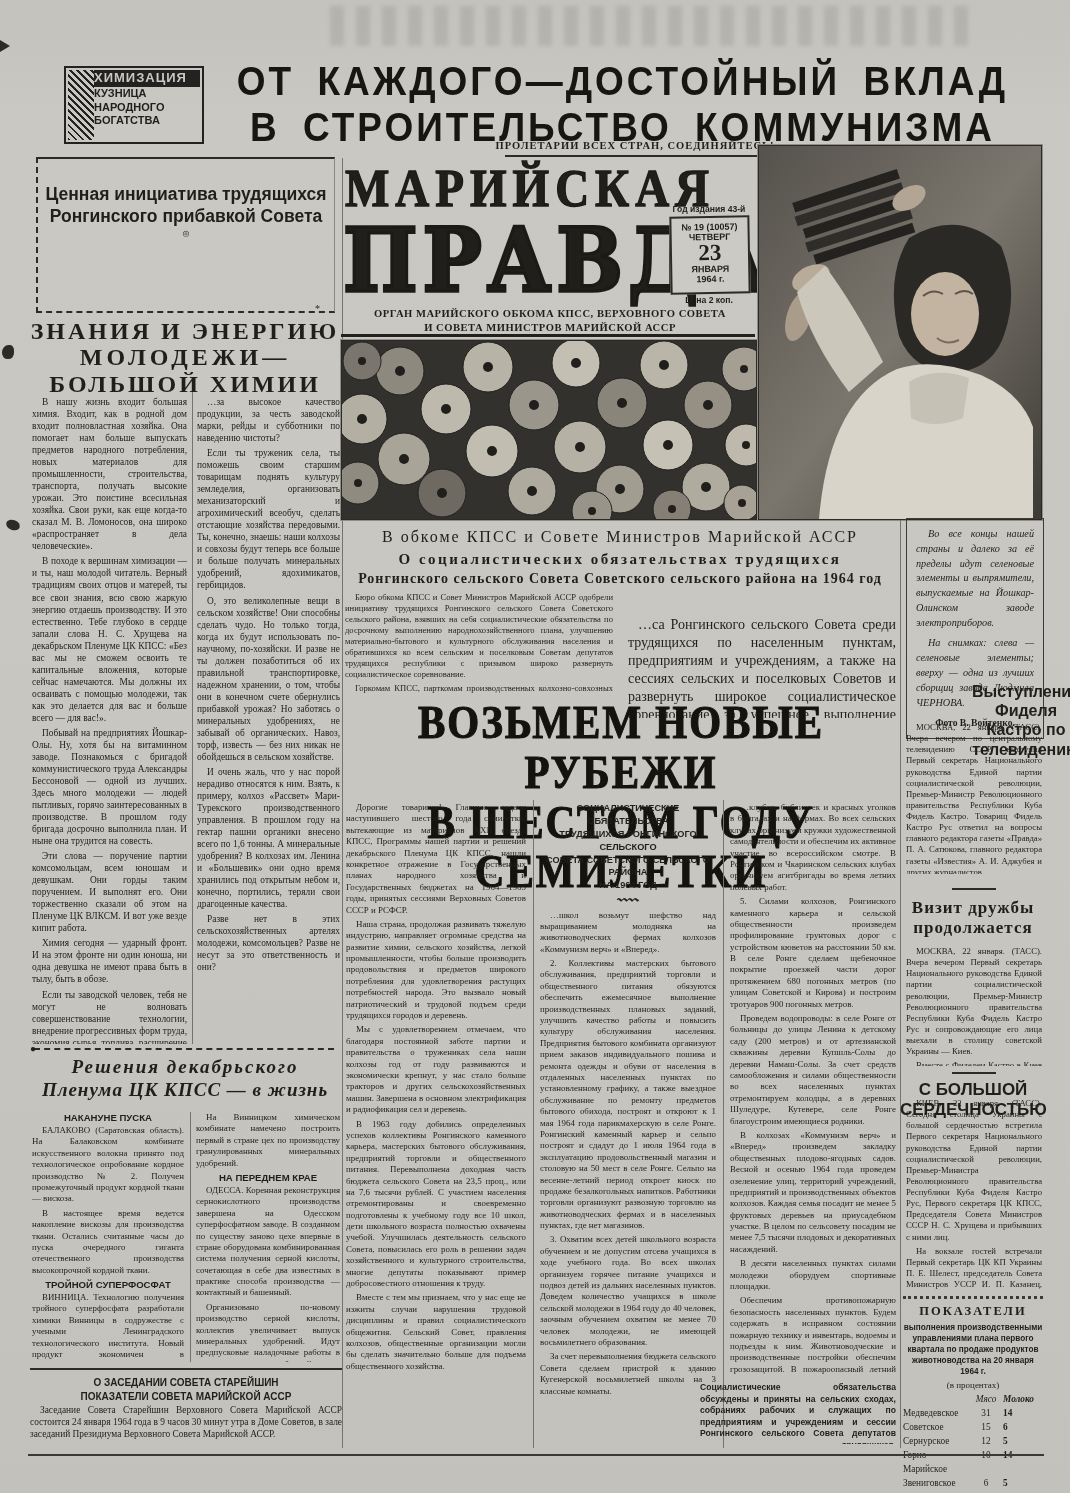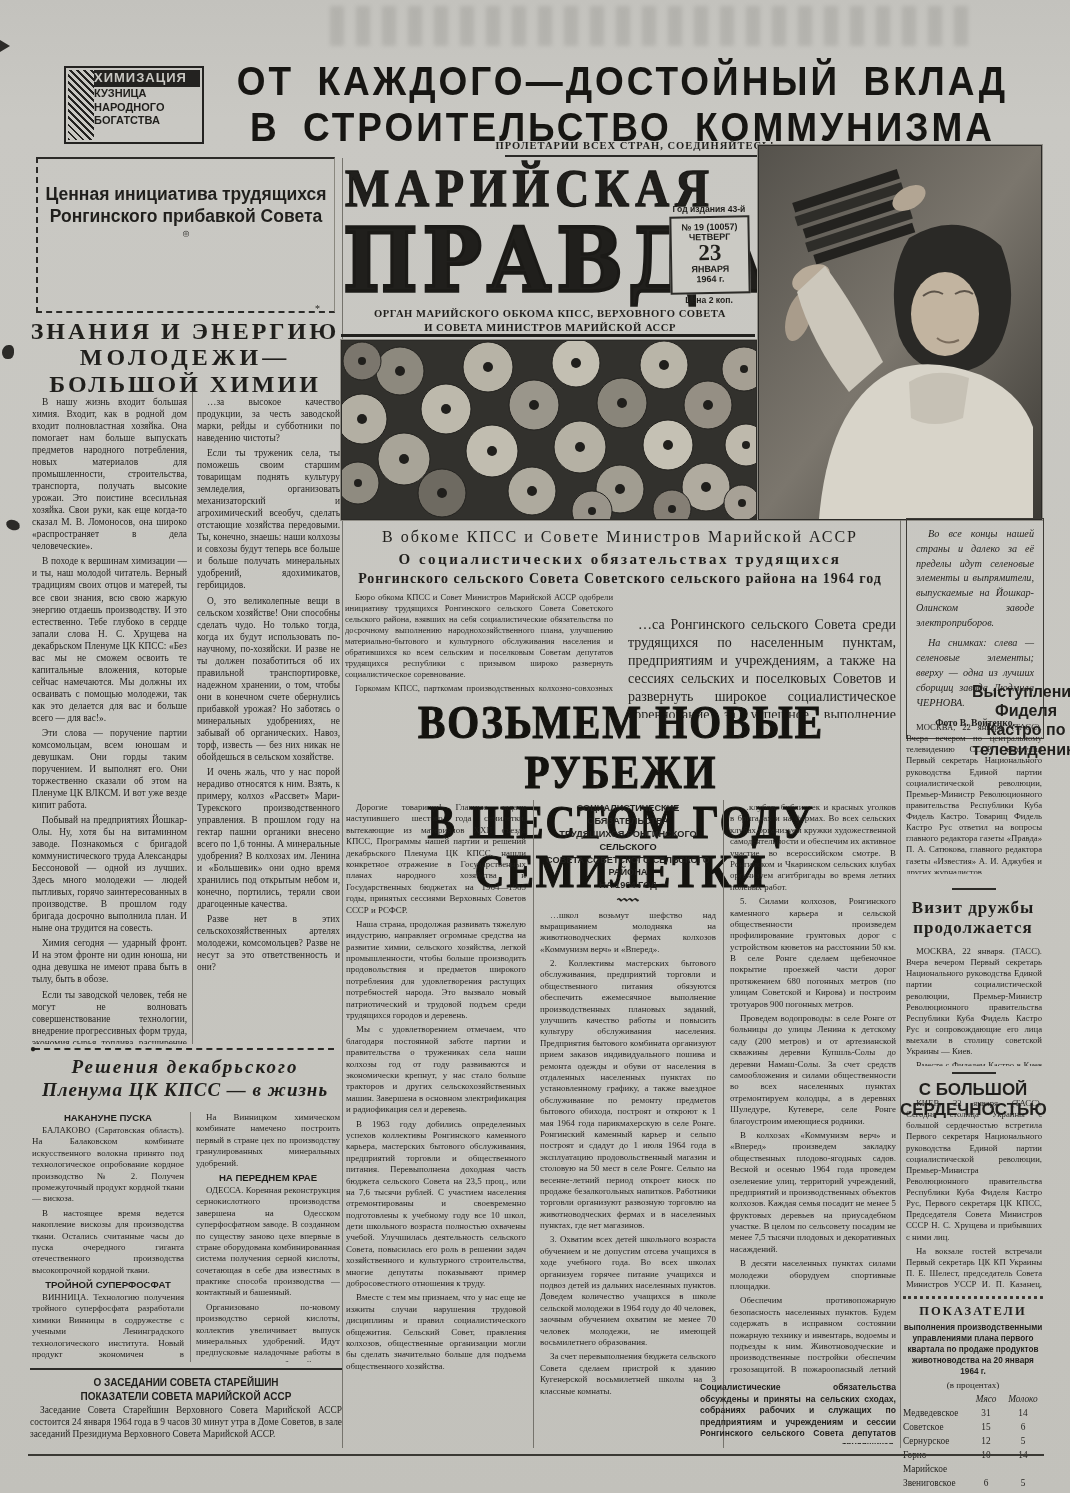--- a/index.html
+++ b/index.html
@@ -15,21 +15,21 @@
   .vline{position:absolute;width:1px;background:#75736c;}
   .hline{position:absolute;height:1px;background:#55534d;}
   .smudge{position:absolute;opacity:.18;background:repeating-linear-gradient(90deg,#6b6a65 0 14px,transparent 14px 26px);filter:blur(2px);}
   .photo{position:absolute;border:1px solid #2b2a27;box-shadow:0 0 0 1px #8f8d86;}
   .captionbox{border:1px solid #3c3a35;padding:8px 9px;font-style:italic;font-size:10.2px;line-height:1.45;text-align:justify;}
   .captionbox p{margin:0 0 6px;text-indent:12px;}
   .dotrule{position:absolute;border-top:3px dotted #3c3a35;}
   .pokrow{display:flex;font-size:9.3px;line-height:1.5;}
   .pokrow .n{flex:1;}
   .pokrow .v1{width:34px;text-align:center;}
-  .pokrow .v2{width:40px;text-align:center;}
+  .pokrow .v2{width:40px;text-align:left;font-weight:bold;}
   .stretchY{display:inline-block;transform:scaleY(1.12);transform-origin:center top;}
 </style>
 </head>
 <body>
 <div class="page">
 
 <div class="smudge" style="left:330px;top:6px;width:650px;height:40px;"></div>
 
 <div class="abs" style="left:64px;top:66px;width:132px;height:70px;border:2px solid #232220;padding:2px;">
   <div style="display:flex;height:100%;">
@@ -62,22 +62,22 @@
 
 <div class="abs serifhead" style="left:30px;top:318px;width:310px;text-align:center;line-height:1.1;">
   <div style="font-size:24px;letter-spacing:3px;">ЗНАНИЯ И ЭНЕРГИЮ</div>
   <div style="font-size:24px;letter-spacing:4px;">МОЛОДЕЖИ—</div>
   <div style="font-size:24px;letter-spacing:3px;">БОЛЬШОЙ ХИМИИ</div>
 </div>
 
 <div class="abs col j" style="left:32px;top:396px;width:155px;height:648px;font-size:9.4px;">
   <p>В нашу жизнь входит большая химия. Входит, как в родной дом входит полновластная хозяйка. Она помогает нам больше выпускать предметов народного потребления, новых материалов для промышленности, строительства, транспорта, получать высокие урожаи. Это поистине всесильная хозяйка. Свои руки, как еще когда-то сказал М. В. Ломоносов, она широко «распространяет в дела человеческие».</p>
   <p>В походе к вершинам химизации — и ты, наш молодой читатель. Верный традициям своих отцов и матерей, ты все свои знания, всю свою жаркую энергию отдаешь производству. И это естественно. Тебе глубоко в сердце запали слова Н. С. Хрущева на декабрьском Пленуме ЦК КПСС: «Без вас мы не сможем освоить те капитальные вложения, которые сейчас намечаются. Мы должны их осваивать с помощью молодежи, так как это делается для вас и больше всего — для вас!».</p>
+  <p>Побывай на предприятиях Йошкар-Олы. Ну, хотя бы на витаминном заводе. Познакомься с бригадой коммунистического труда Александры Бессоновой — одной из лучших. Здесь много молодежи — людей пытливых, горячо заинтересованных в производстве. В прошлом году бригада досрочно выполнила план. И ныне она трудится на совесть.</p>
   <p>Эти слова — поручение партии комсомольцам, всем юношам и девушкам. Они горды таким поручением. И выполнят его. Они торжественно сказали об этом на Пленуме ЦК ВЛКСМ. И вот уже везде кипит работа.</p>
-  <p>Побывай на предприятиях Йошкар-Олы. Ну, хотя бы на витаминном заводе. Познакомься с бригадой коммунистического труда Александры Бессоновой — одной из лучших. Здесь много молодежи — людей пытливых, горячо заинтересованных в производстве. В прошлом году бригада досрочно выполнила план. И ныне она трудится на совесть.</p>
   <p>Химия сегодня — ударный фронт. И на этом фронте ни один юноша, ни одна девушка не имеют права быть в тылу, быть в обозе.</p>
   <p>Если ты заводской человек, тебя не могут не волновать совершенствование технологии, внедрение прогрессивных форм труда, экономия сырья, топлива, расширение ассортимента, улучшение качества выпускаемой продукции.</p>
 </div>
 <div class="vline" style="left:192px;top:392px;height:652px;"></div>
 <div class="abs col j" style="left:197px;top:396px;width:143px;height:648px;font-size:9.4px;">
   <p>…за высокое качество продукции, за честь заводской марки, рейды и субботники по наведению чистоты?</p>
   <p>Если ты труженик села, ты поможешь своим старшим товарищам поднять культуру земледелия, организовать механизаторский и агрохимический всеобуч, сделать отстающие хозяйства передовыми. Ты, конечно, знаешь: наши колхозы и совхозы будут теперь все больше и больше получать минеральных удобрений, ядохимикатов, гербицидов.</p>
   <p>О, это великолепные вещи в сельском хозяйстве! Они способны сделать чудо. Но только тогда, когда их будут использовать по-научному, по-хозяйски. И разве не ты должен позаботиться об их правильной транспортировке, надежном хранении, о том, чтобы они в конечном счете обернулись прибавкой урожая? Но заботясь о минеральных удобрениях, не забывай об органических. Навоз, торф, известь — без них никак не обойдешься в сельском хозяйстве.</p>
   <p>И очень жаль, что у нас порой нерадиво относятся к ним. Взять, к примеру, колхоз «Рассвет» Мари-Турекского производственного управления. В прошлом году на гектар пашни органики внесено всего по 1,6 тонны. А минеральные удобрения? В колхозах им. Ленина и «Большевик» они одно время хранились под открытым небом и, конечно, портились, теряли свои драгоценные качества.</p>
   <p>Разве нет в этих сельскохозяйственных артелях молодежи, комсомольцев? Разве не несут за это ответственность и они?</p>

